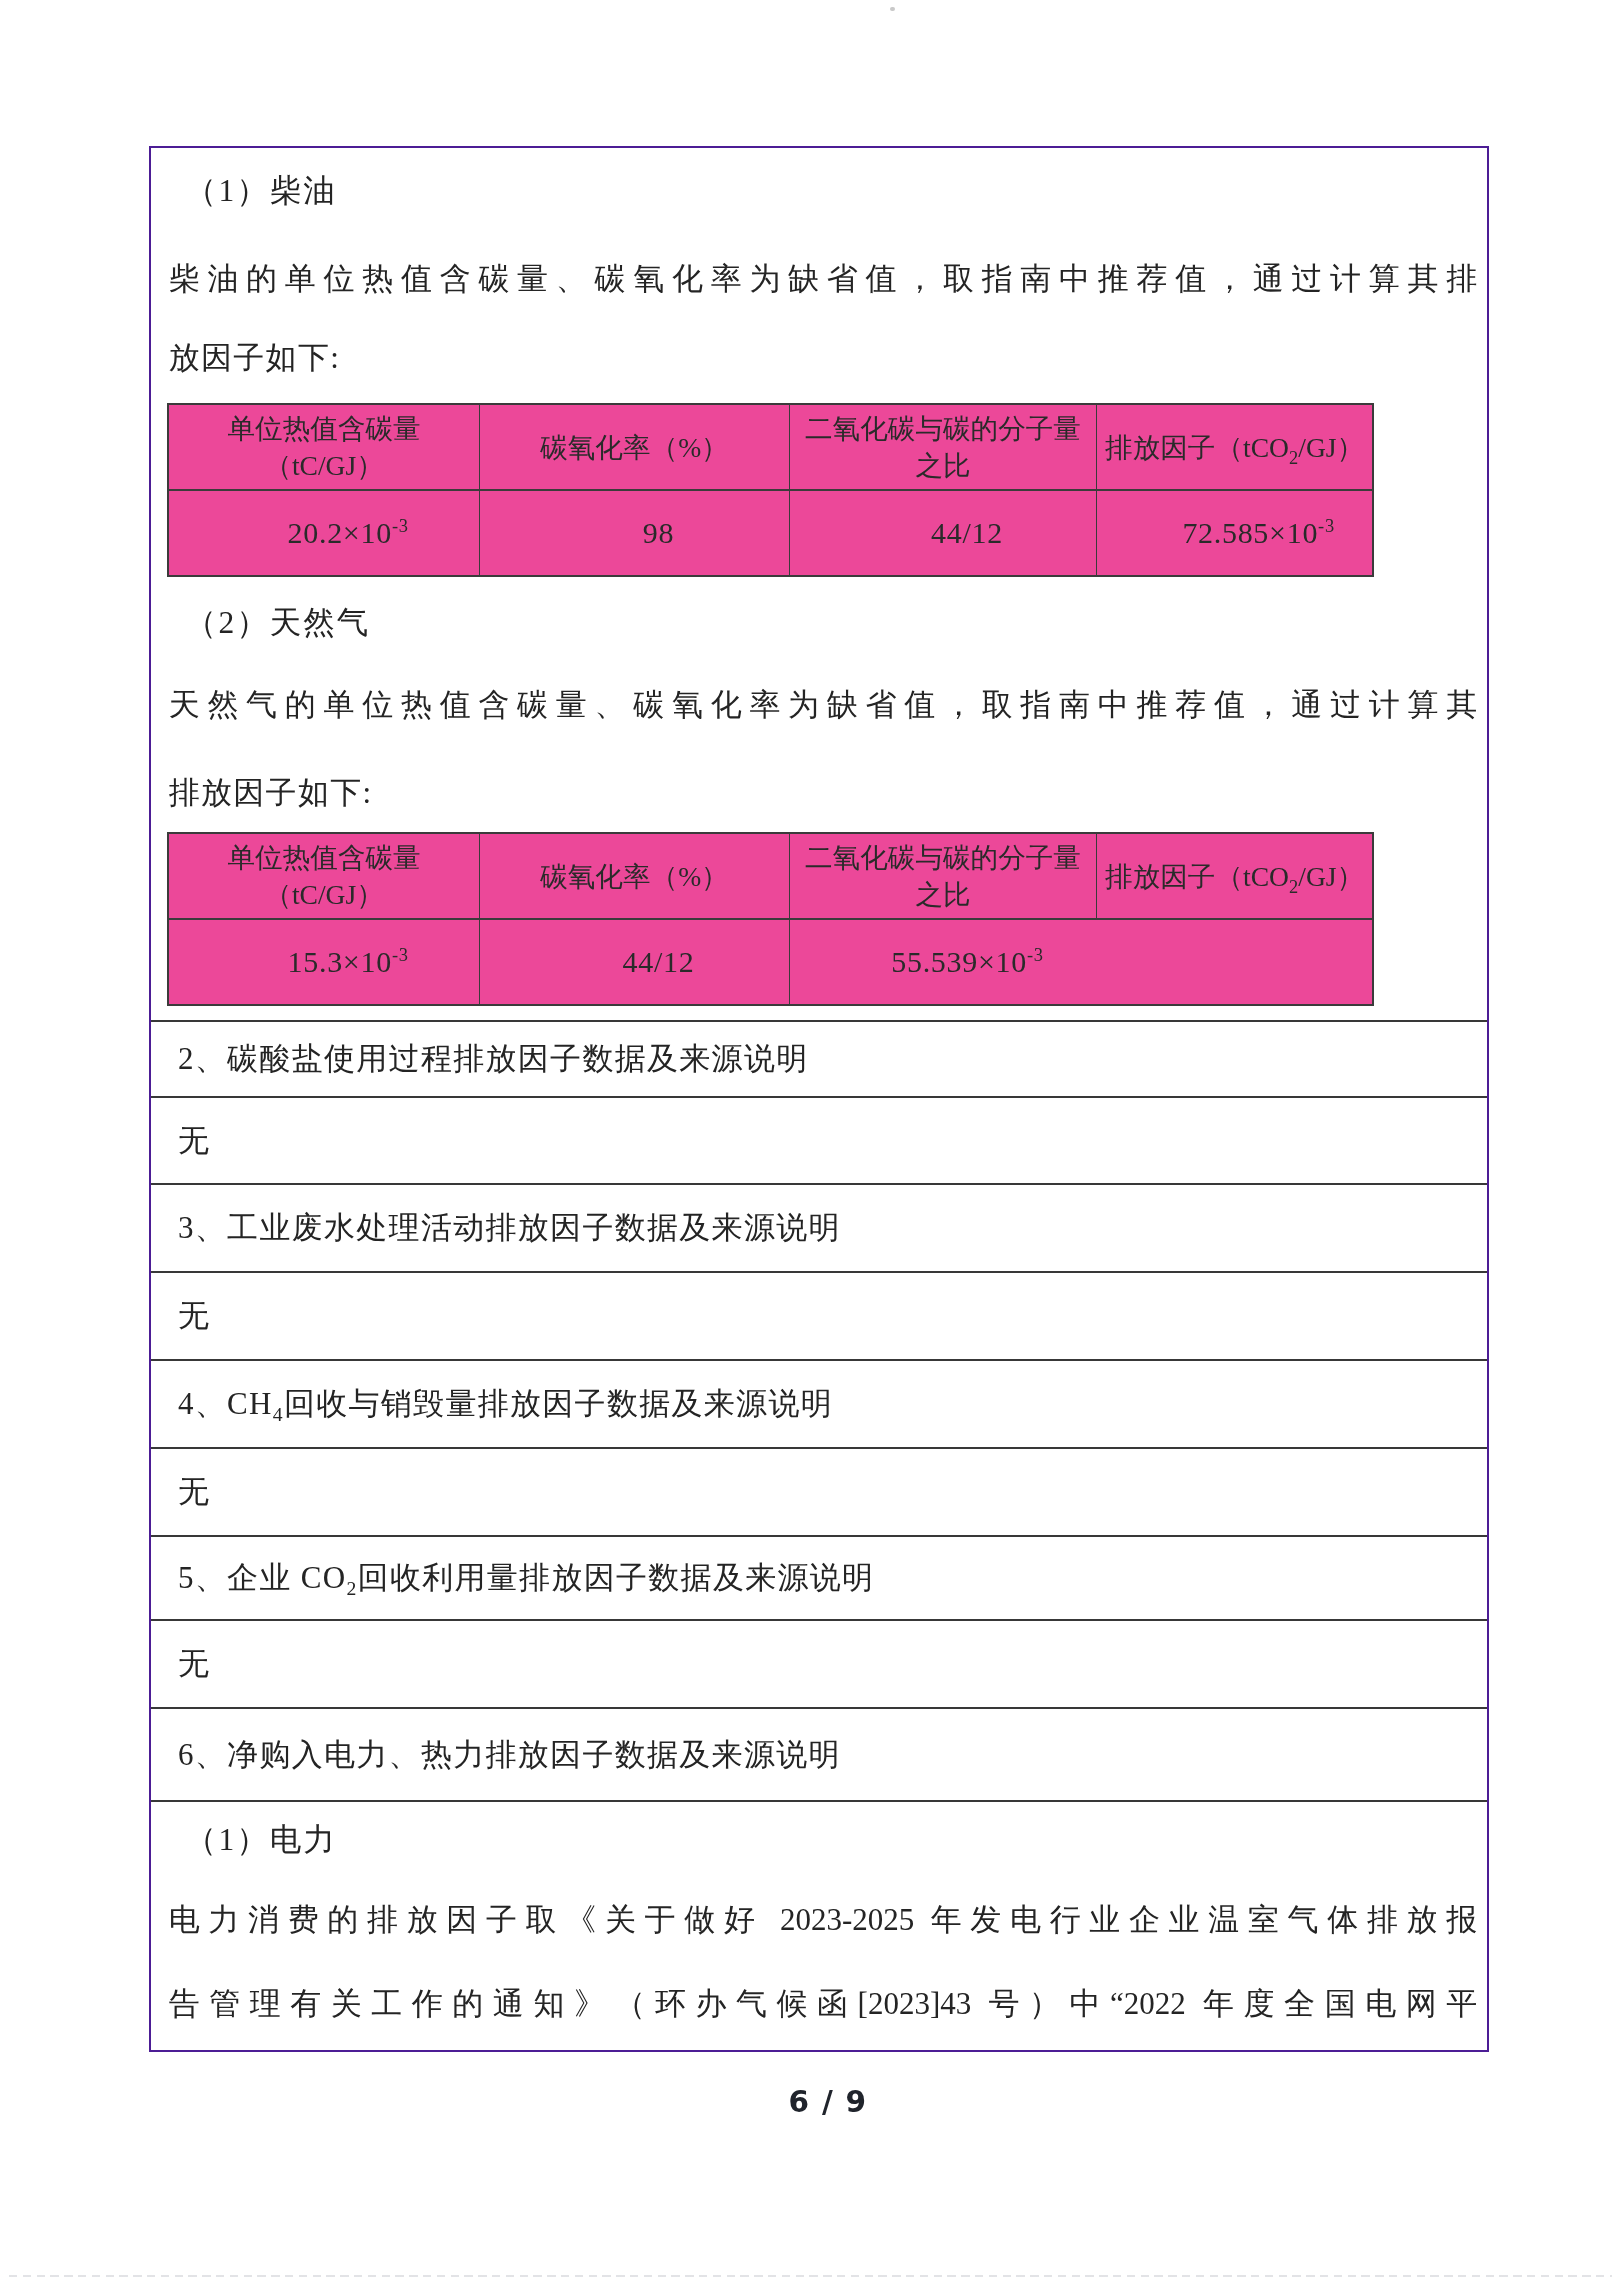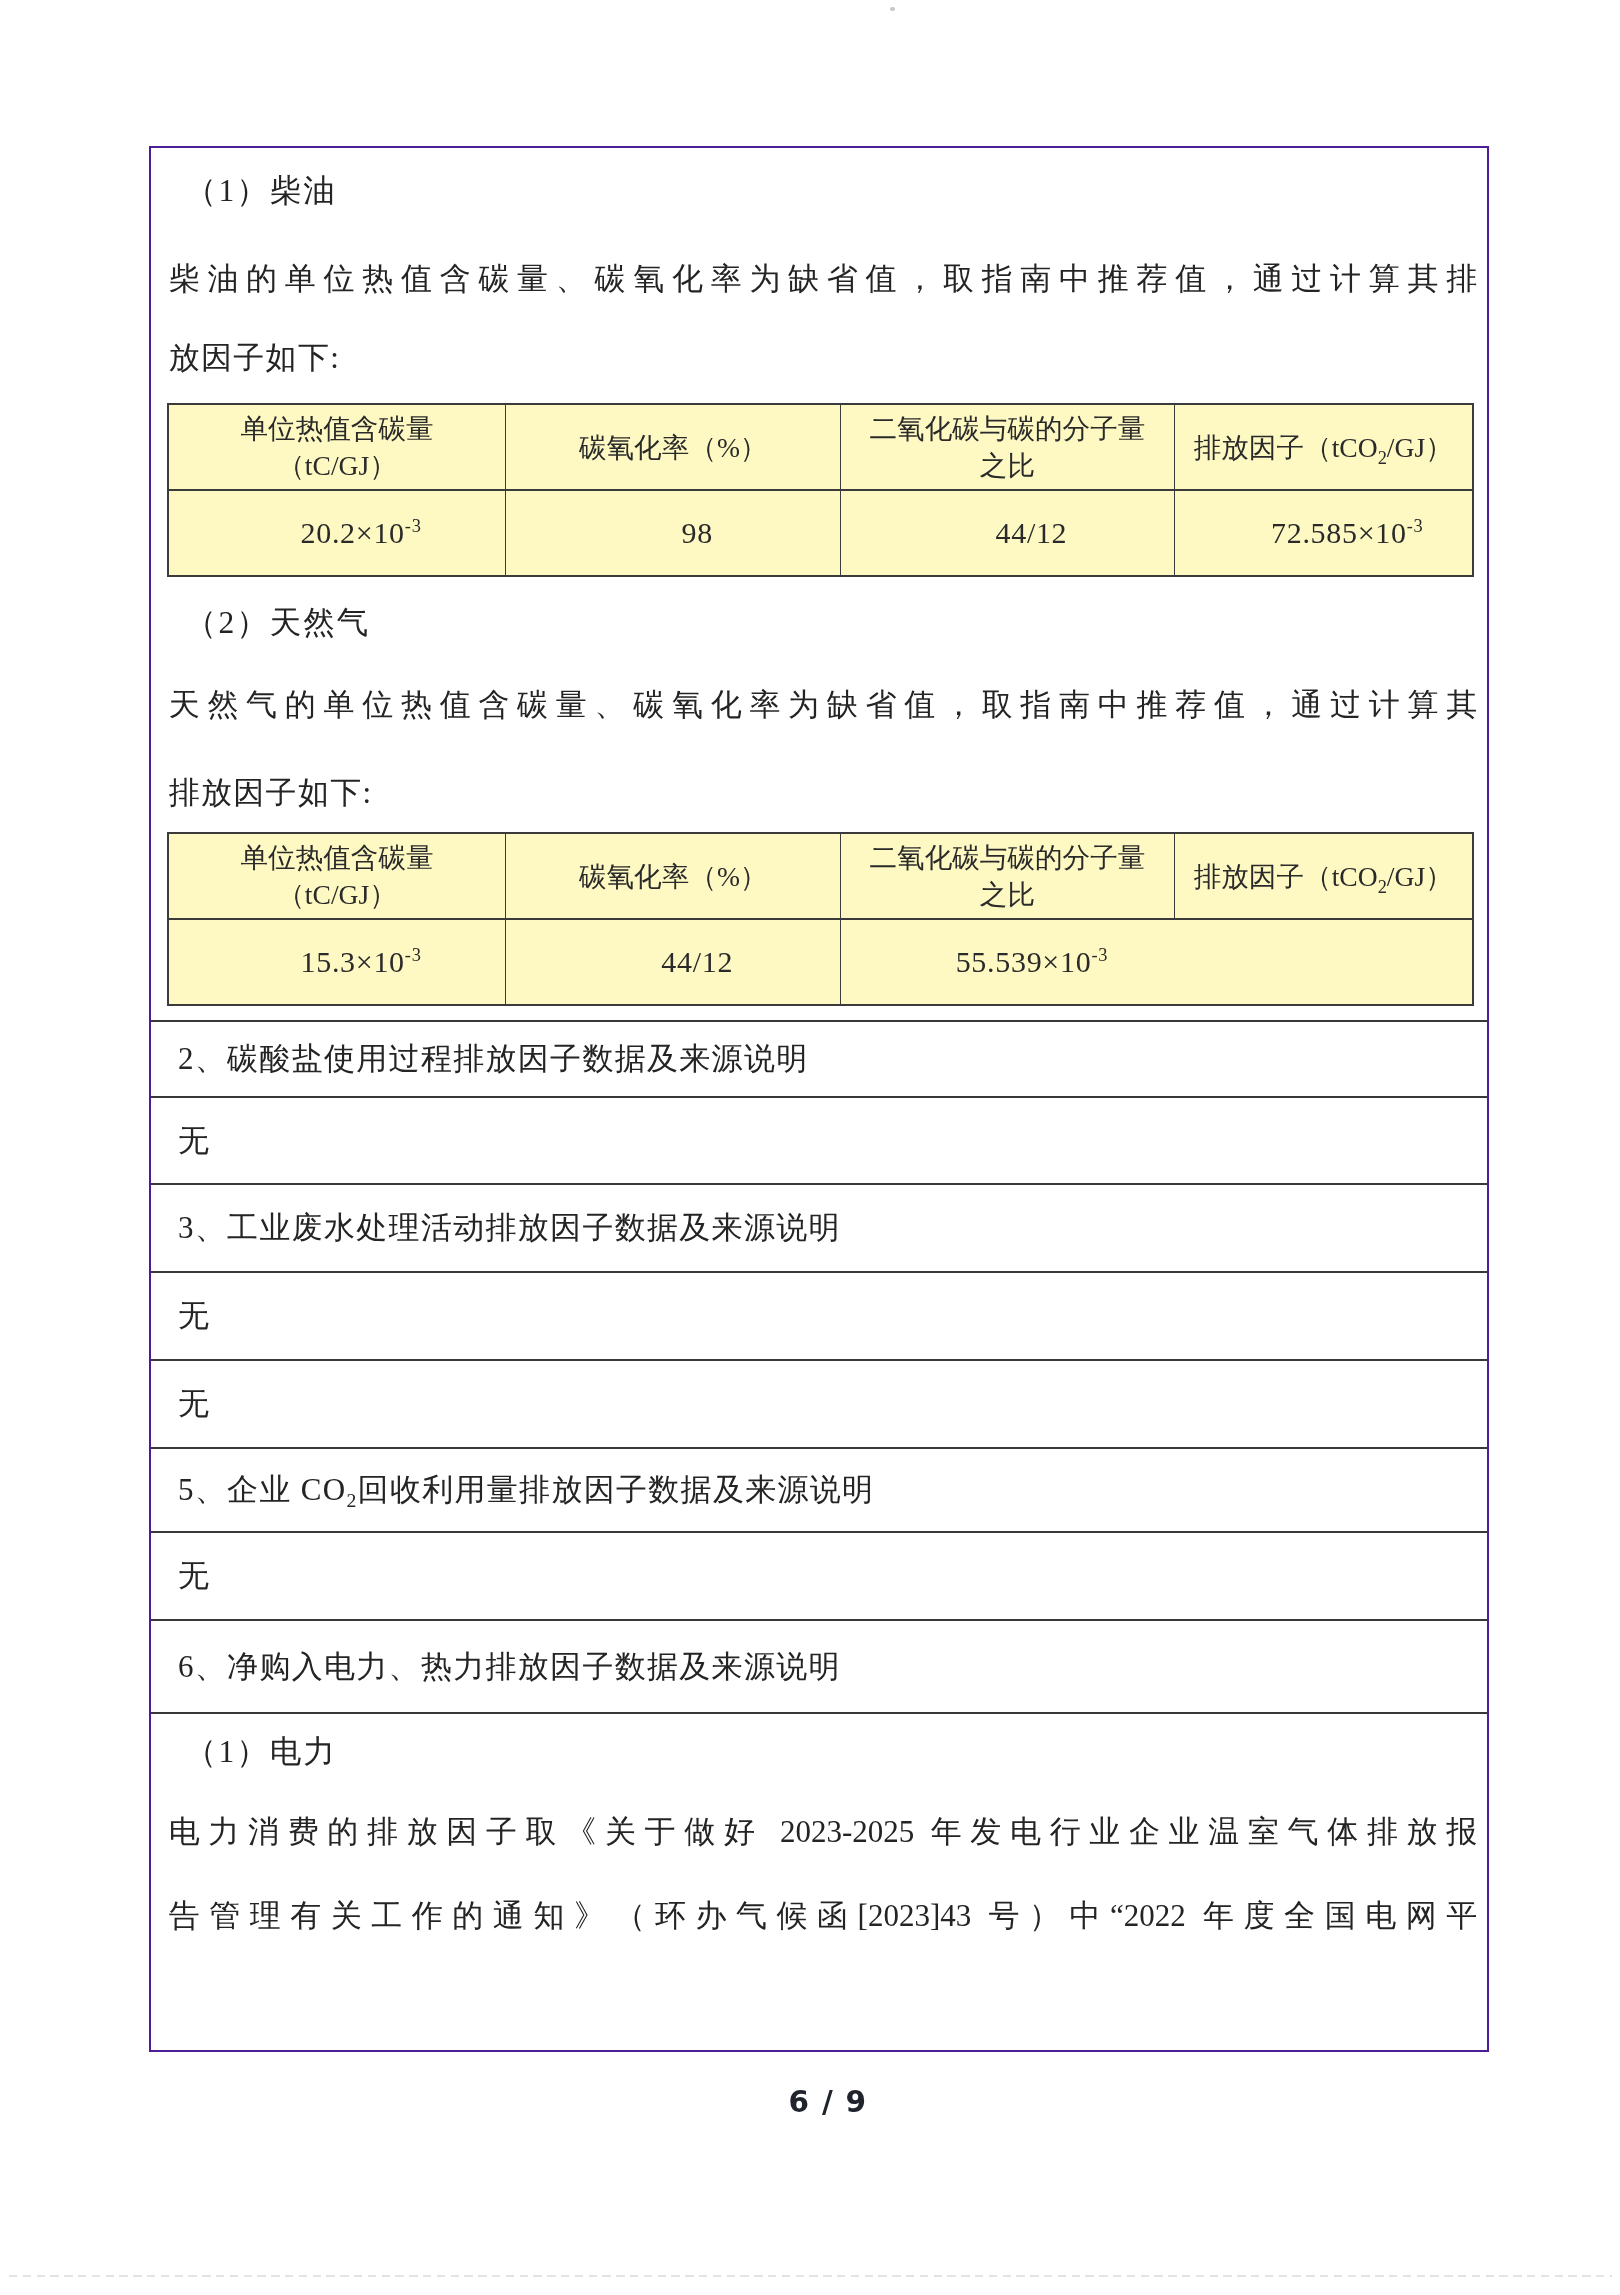--- a/index.html
+++ b/index.html
@@ -45,24 +45,24 @@
   .pos-gas-h{top:454px;}
   .pos-gas-p1{top:536px;}
   .pos-gas-p2{top:624px;}
   .pos-table2{top:684px;}
   .pos-elec-h{top:17px;}
   .pos-elec-p1{top:97px;}
   .pos-elec-p2{top:181px;}
 
   
   .dtable{
-    position:absolute;left:15.8px;width:1307px;
+    position:absolute;left:15.8px;width:1207px;
     border:2px solid #3b3b3b;box-sizing:border-box;
     display:grid;grid-template-columns:25.9% 25.7% 25.6% 22.8%;
-    background:#fef9c3;
+    background:#ec4899;
   }
   .dcell{
     box-sizing:border-box;display:flex;flex-direction:column;
     justify-content:center;align-items:center;text-align:center;
     border-right:1.3px solid #3b3b3b;
   }
   .dcell.last{border-right:none;}
   .hcell{height:86px;border-bottom:2.6px solid #3b3b3b;font-size:27.6px;line-height:37px;color:#2a2a2a;}
   .vcell{height:84px;font-size:30px;color:#2a2a2a;letter-spacing:0.7px;padding-left:48px;}
   .vcell sup,.hcell sub{line-height:0;}
@@ -150,20 +150,23 @@
       <span class="item-label">无</span>
     </div>
 
     <div class="row item-row sep r4">
       <span class="item-label">3、工业废水处理活动排放因子数据及来源说明</span>
     </div>
     <div class="row item-row sep r5">
       <span class="item-label">无</span>
     </div>
 
+    <div class="row item-row sep r6">
+      <span class="item-label"><span>4、CH</span><sub>4</sub><span>回收与销毁量排放因子数据及来源说明</span></span>
+    </div>
     <div class="row item-row sep r7">
       <span class="item-label">无</span>
     </div>
 
     <div class="row item-row sep r8">
       <span class="item-label"><span>5、企业 CO</span><sub>2</sub><span>回收利用量排放因子数据及来源说明</span></span>
     </div>
     <div class="row item-row sep r9">
       <span class="item-label">无</span>
     </div>

